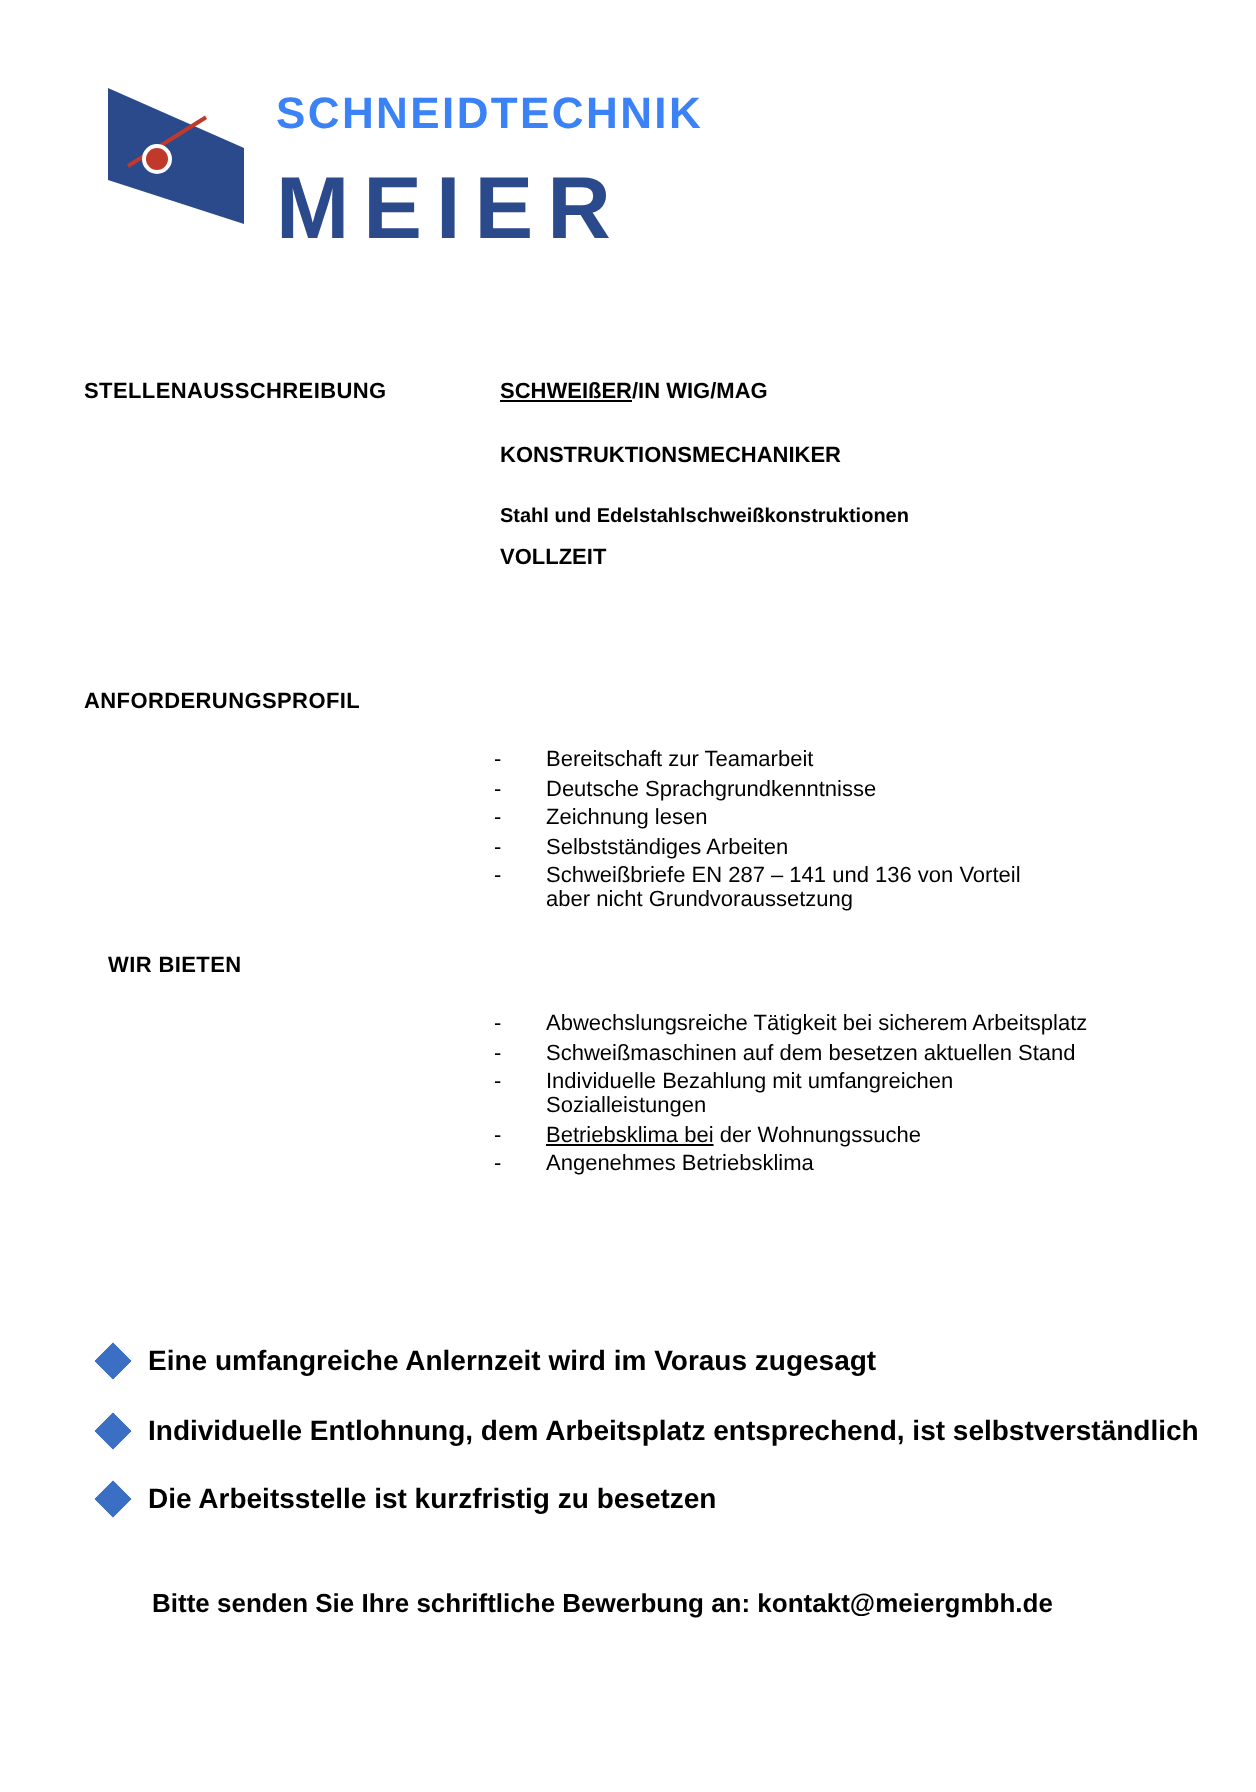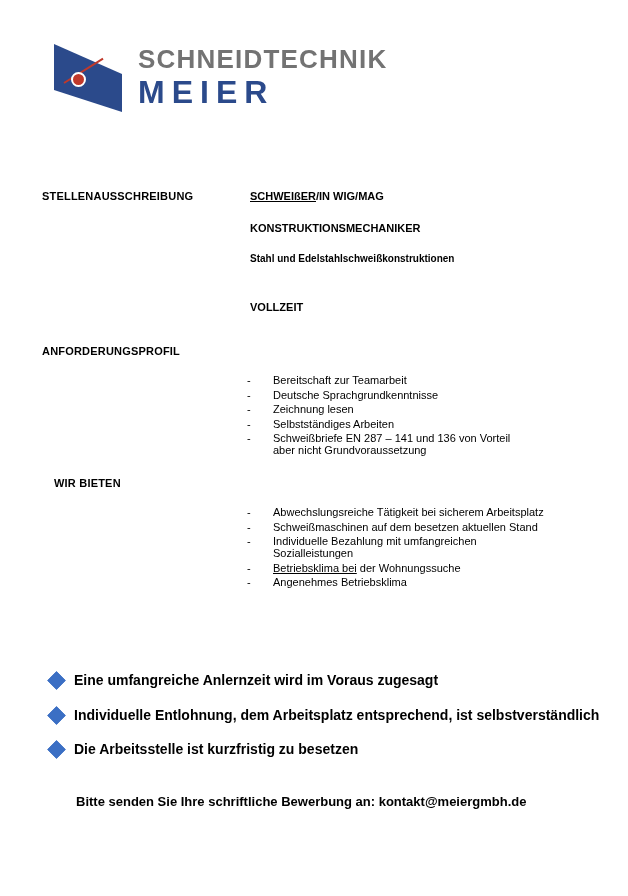--- a/index.html
+++ b/index.html
@@ -69,32 +69,32 @@
     border-radius: 50%;
     background: #c0392b;
     border: 2px solid #ffffff;
   }
   .logo-text {
     margin-left: 16px;
     line-height: 1;
     padding-top: 2px;
   }
   .logo-text .line1 {
-    font-size: 26px;
+    font-size: 22px;
     font-weight: bold;
     letter-spacing: 1.2px;
-    color: #737373;
+    color: #3b82f6;
     font-family: "Liberation Sans", sans-serif;
   }
   .logo-text .line2 {
-    font-size: 32px;
+    font-size: 44px;
     font-weight: bold;
     letter-spacing: 7px;
     color: #2b4a8b;
-    margin-top: 4px;
+    margin-top: 15px;
     font-family: "Liberation Sans", sans-serif;
   }
 
   
   .doc {
     position: absolute;
     left: 0;
     top: 0;
     width: 628px;
   }
@@ -197,21 +197,21 @@
   <div class="label-col" style="top:190px; left:42px;">STELLENAUSSCHREIBUNG</div>
 
   <div class="value-col" style="top:190px;">
     <span class="underline">SCHWEIßER</span><span>/IN WIG/MAG</span>
   </div>
 
   <div class="value-col" style="top:222px;">KONSTRUKTIONSMECHANIKER</div>
 
   <div class="value-col small-bold" style="top:253px;">Stahl und Edelstahlschweißkonstruktionen</div>
 
-  <div class="value-col" style="top:301px;">VOLLZEIT</div>
+  <div class="value-col" style="top:273px;">VOLLZEIT</div>
 
   <div class="label-col" style="top:345px; left:42px;">ANFORDERUNGSPROFIL</div>
 
   <div class="dash-list" style="top:374px;">
     <div class="dash-row">
       <span class="dash">-</span>
       <span class="txt">Bereitschaft zur Teamarbeit</span>
     </div>
     <div class="dash-row">
       <span class="dash">-</span>

